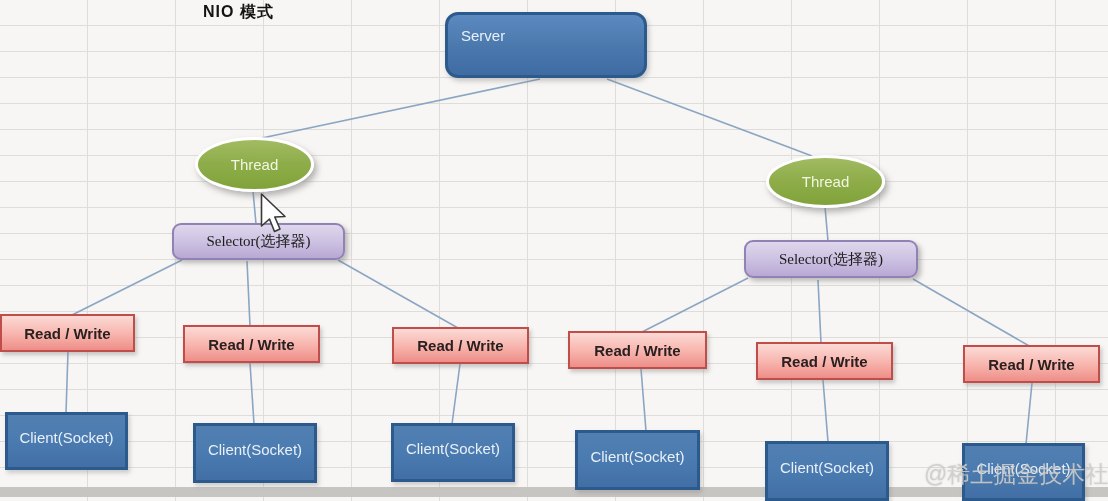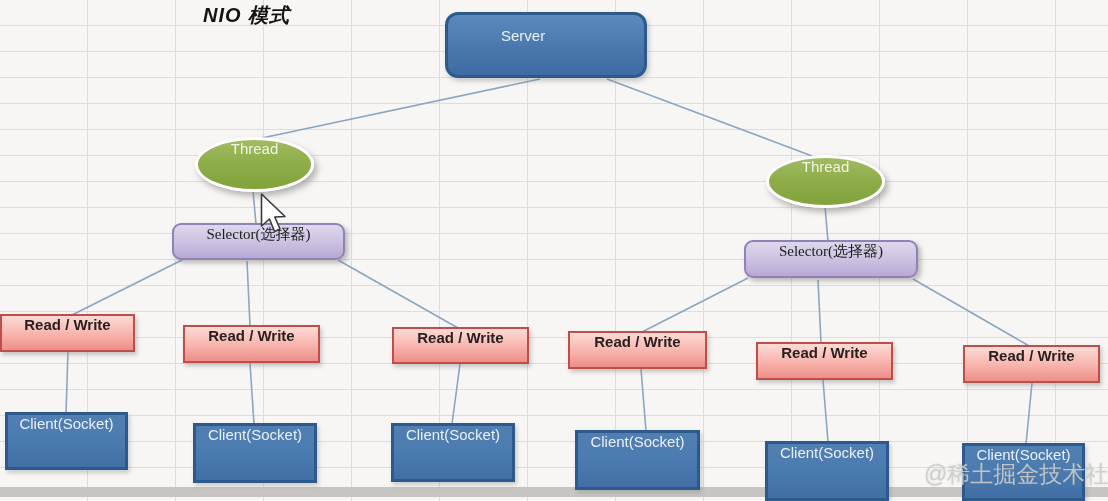--- a/index.html
+++ b/index.html
@@ -4,33 +4,33 @@
 <style>
   html,body{margin:0;padding:0;}
   body{font-family:"Liberation Sans","DejaVu Sans",sans-serif;}
   .stage{
     position:relative;width:1108px;height:501px;overflow:hidden;
     background-color:#f7f6f4;
     background-image:
       repeating-linear-gradient(to right, transparent 0, transparent 87px, #deddda 87px, #deddda 88px),
       repeating-linear-gradient(to bottom, transparent 0, transparent 25px, #deddda 25px, #deddda 26px);
   }
-  .node{position:absolute;box-sizing:border-box;display:flex;justify-content:center;}
+  .node{position:absolute;box-sizing:border-box;display:flex;align-items:center;justify-content:center;}
   .title{
-    position:absolute;left:203px;top:2px;font-size:20px;font-weight:700;color:#141414;
-    letter-spacing:1px;z-index:6;font-style:italic;
+    position:absolute;left:203px;top:2px;font-size:16px;font-weight:700;color:#141414;
+    letter-spacing:1px;z-index:6;
   }
   .server{
     left:445px;top:12px;width:202px;height:66px;border-radius:13px;
     background:linear-gradient(180deg,#5b8ac0 0%,#4a78ad 55%,#3f6ba3 100%);
     border:3px solid #2d5a8c;z-index:3;
     align-items:flex-start;justify-content:flex-start;
     box-shadow:2px 3px 5px rgba(110,110,110,.35);
   }
-  .server .lbl{padding:12px 0 0 13px;color:#eaf0f7;font-size:15px;margin-left:40px;}
+  .server .lbl{padding:12px 0 0 13px;color:#eaf0f7;font-size:15px;}
   .thread{
     border-radius:50%;z-index:3;
     background:linear-gradient(180deg,#a2bb62 0%,#8fae4b 45%,#81a23a 100%);
     border:3px solid #ffffff;
     box-shadow:3px 4px 6px rgba(120,120,120,.55);
     color:#f1f5e2;font-size:15px;
   }
   .thread-left{left:195px;top:137px;width:119px;height:55px;}
   .thread-right{left:766px;top:155px;width:119px;height:53px;}
   .selector{

